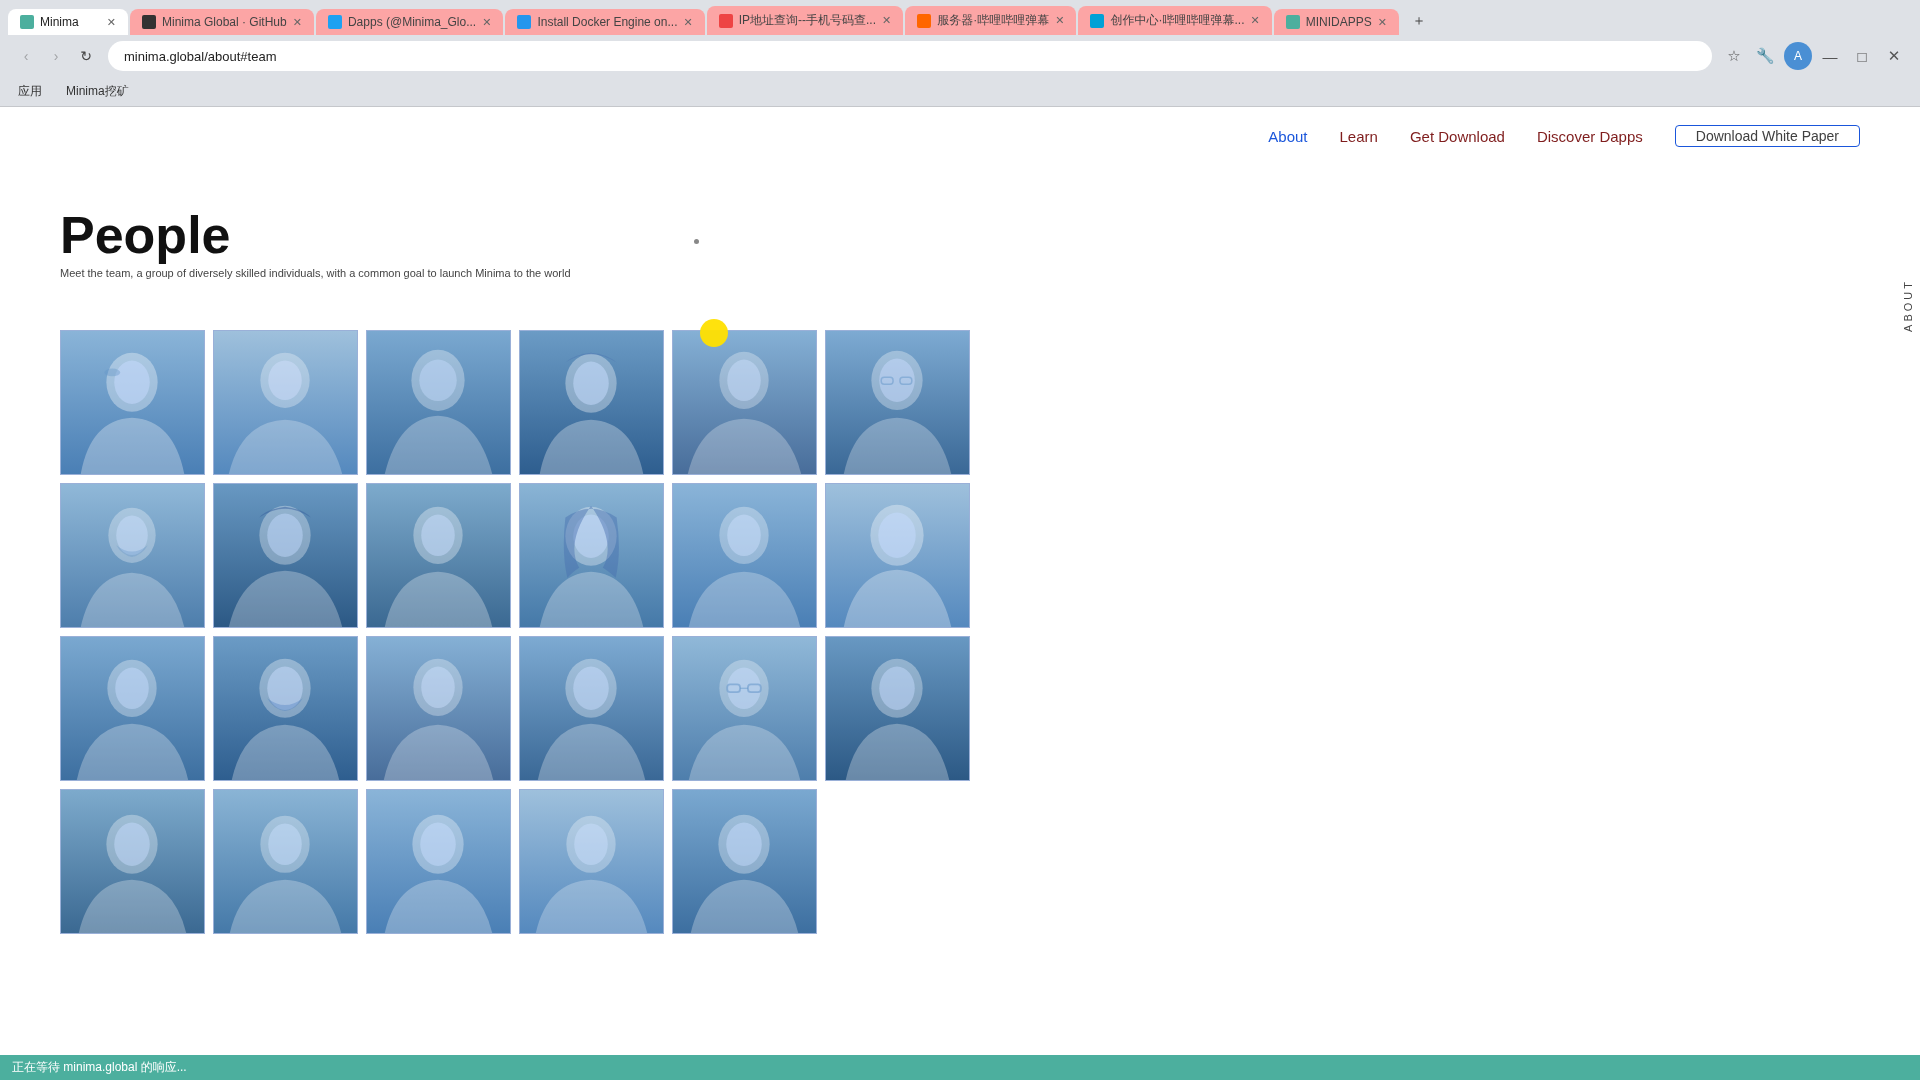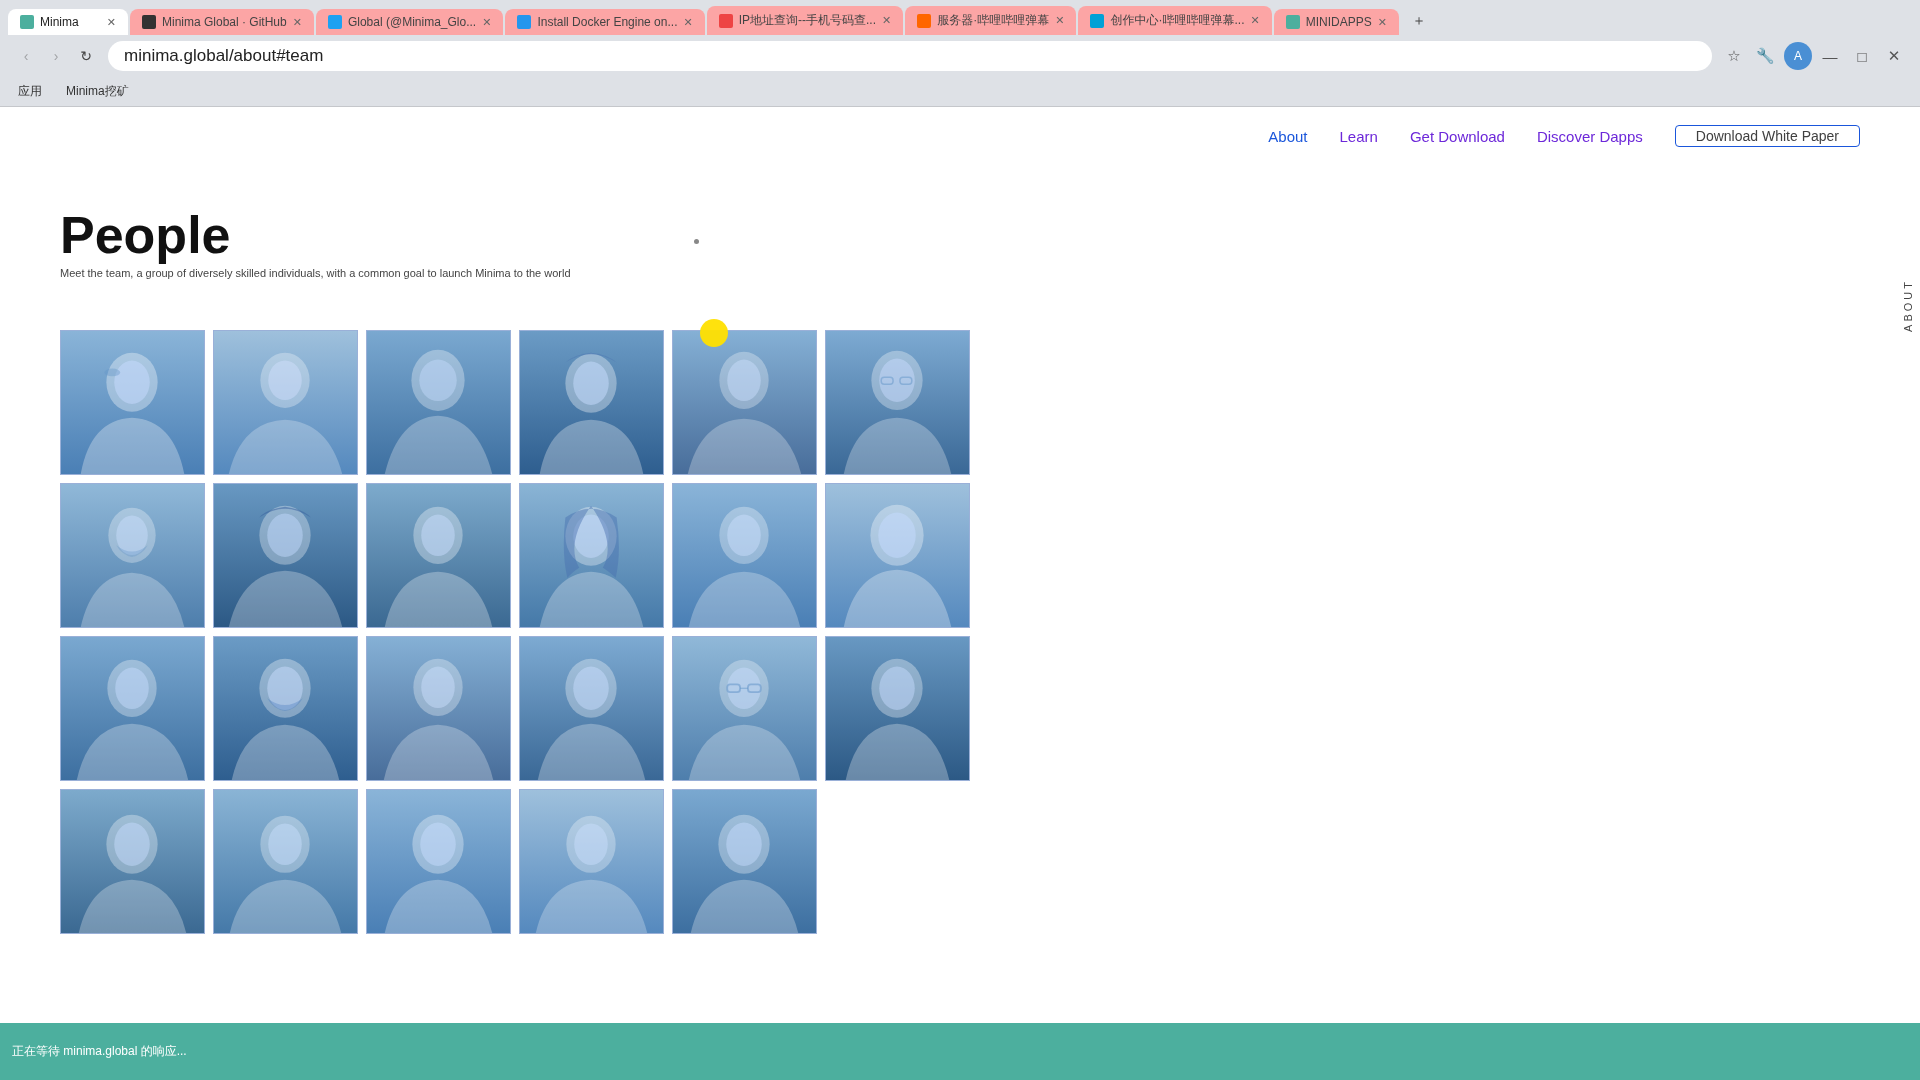--- a/index.html
+++ b/index.html
@@ -78,21 +78,21 @@
       color: #444;
     }
     .nav-btn.disabled { opacity: 0.4; }
     .address-bar {
       flex: 1;
       height: 30px;
       border-radius: 15px;
       background: #fff;
       border: none;
       padding: 0 16px;
-      font-size: 17px;
+      font-size: 13px;
       color: #222;
       outline: none;
     }
     .toolbar-actions {
       display: flex;
       gap: 4px;
     }
     .toolbar-icon-btn {
       width: 28px;
       height: 28px;
@@ -136,21 +136,21 @@
     .site-nav {
       display: flex;
       align-items: center;
       justify-content: flex-end;
       padding: 18px 60px;
       gap: 32px;
       position: relative;
     }
     .nav-link {
       font-size: 15px;
-      color: #6d28d9;
+      color: #7f1d1d;
       text-decoration: none;
       cursor: pointer;
     }
     .nav-link.active {
       color: #1a56db;
       font-weight: 500;
     }
     .nav-download-btn {
       border: 1.5px solid #1a56db;
       color: #404040;
@@ -234,21 +234,21 @@
 
     
     .status-bar {
       position: fixed;
       bottom: 0;
       left: 0;
       right: 0;
       background: #4caf9e;
       color: #fff;
       font-size: 12px;
-      padding: 20px 12px;
+      padding: 4px 12px;
       display: flex;
       align-items: center;
       gap: 8px;
       z-index: 100;
     }
 
     
     .cursor-dot {
       position: absolute;
       width: 28px;
@@ -285,21 +285,21 @@
       <span>Minima</span>
       <span class="tab-close">✕</span>
     </div>
     <div class="browser-tab">
       <div class="tab-favicon" style="background:#333;border-radius:2px;"></div>
       <span>Minima Global · GitHub</span>
       <span class="tab-close">✕</span>
     </div>
     <div class="browser-tab">
       <div class="tab-favicon" style="background:#1da1f2;border-radius:2px;"></div>
-      <span>Global (@Minima_Glo...</span>
+      <span>Dapps (@Minima_Glo...</span>
       <span class="tab-close">✕</span>
     </div>
     <div class="browser-tab">
       <div class="tab-favicon" style="background:#2496ed;border-radius:2px;"></div>
       <span>Install Docker Engine on...</span>
       <span class="tab-close">✕</span>
     </div>
     <div class="browser-tab">
       <div class="tab-favicon" style="background:#e44;border-radius:2px;"></div>
       <span>IP地址查询--手机号码查...</span>

